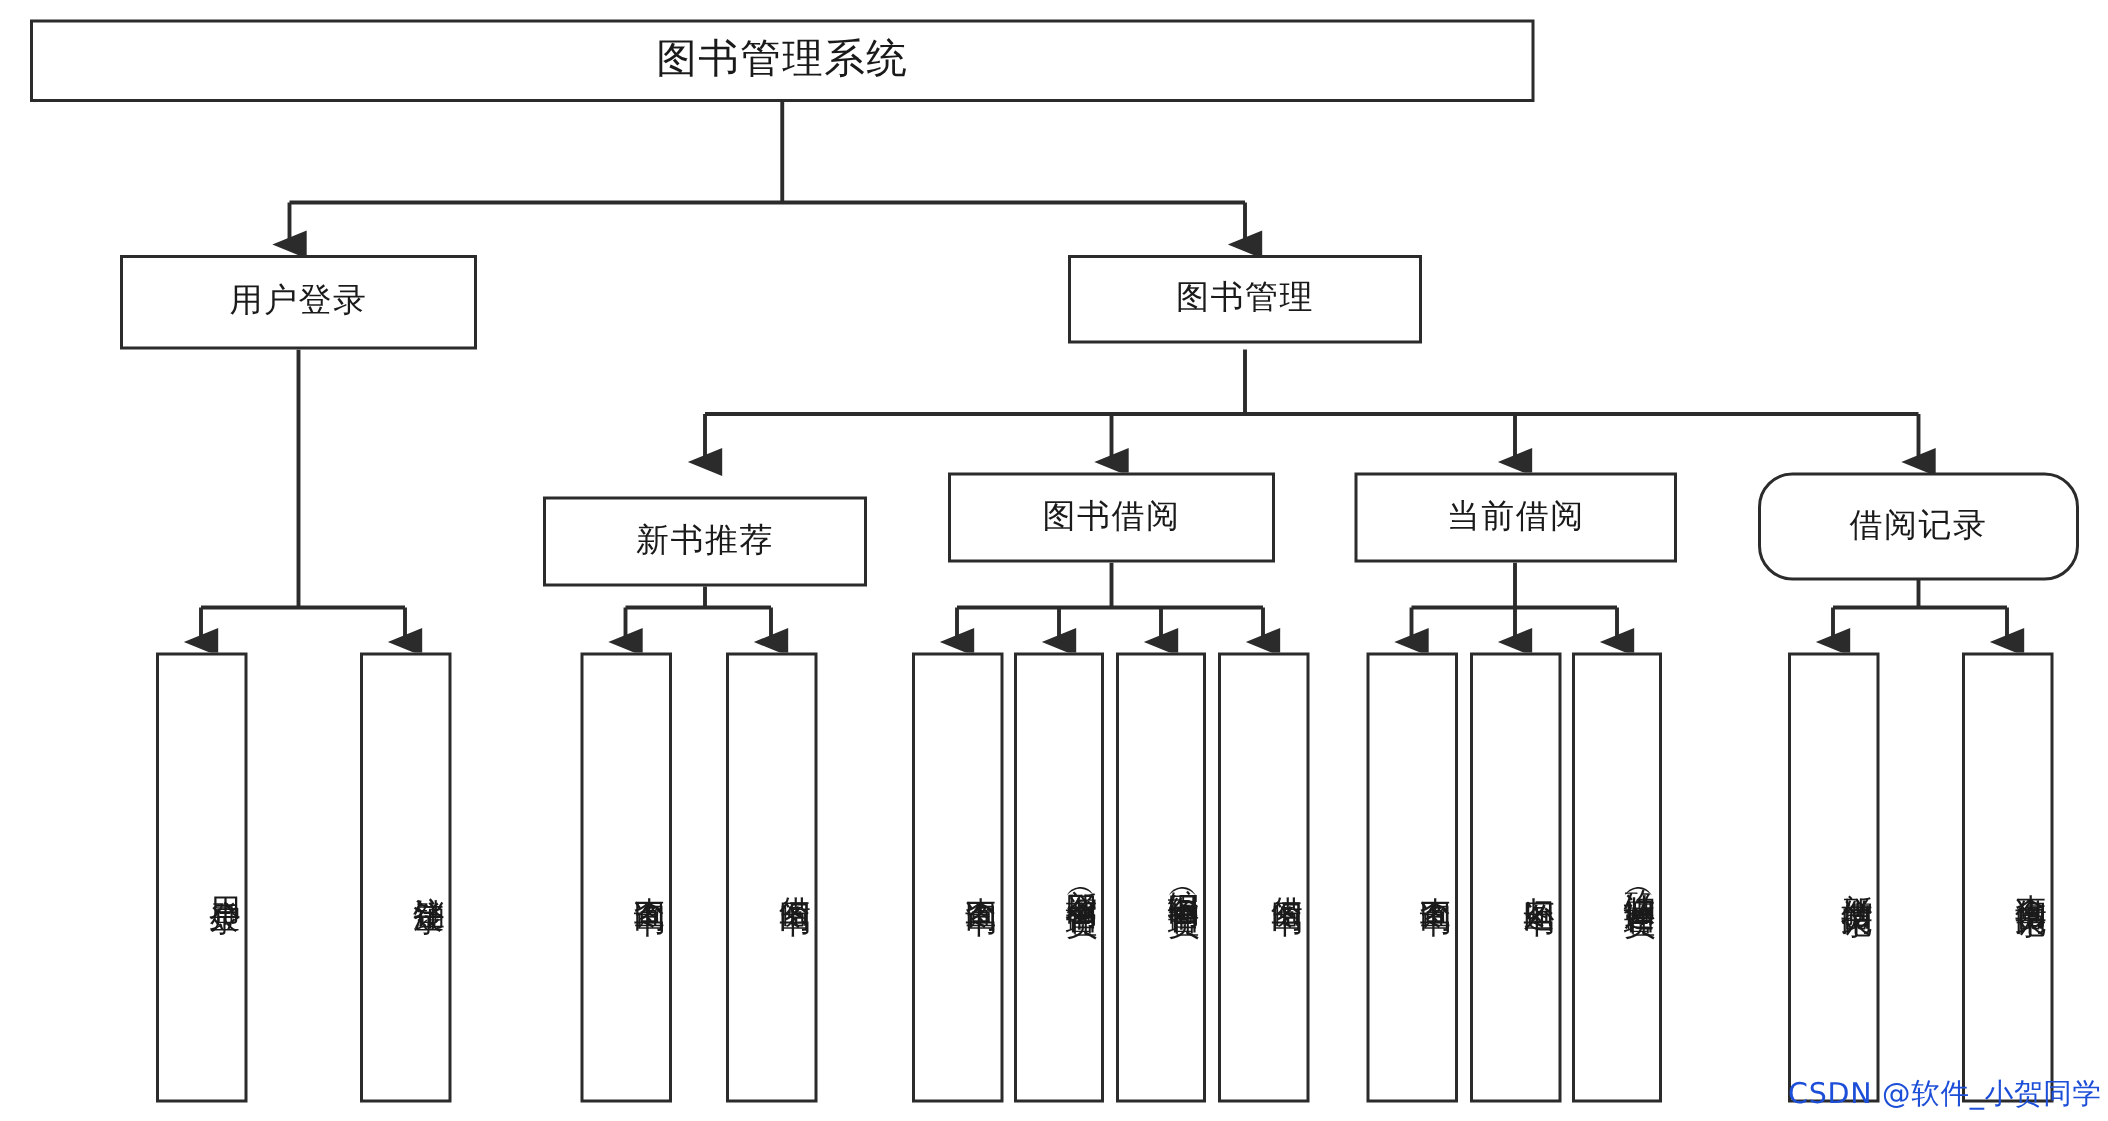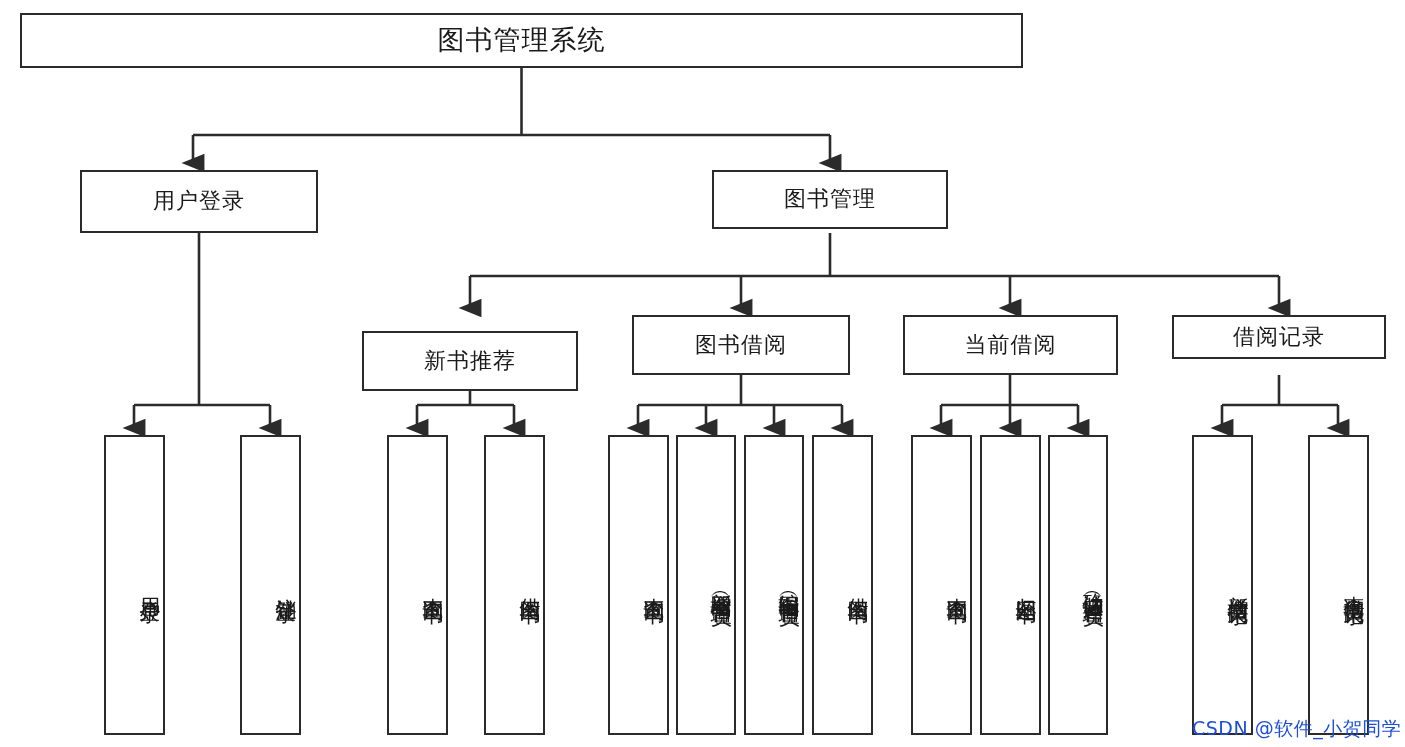--- a/index.html
+++ b/index.html
@@ -127,21 +127,21 @@
   </svg>
 
   <div class="node horiz" id="root-node" style="left:20px; top:13px; width:1003px; height:55px;">图书管理系统</div>
 
   <div class="node horiz" style="left:80px; top:170px; width:238px; height:63px;">用户登录</div>
   <div class="node horiz" style="left:712px; top:170px; width:236px; height:59px;">图书管理</div>
 
   <div class="node horiz" style="left:362px; top:315px; width:216px; height:60px;margin-top:16px;">新书推荐</div>
   <div class="node horiz" style="left:903px; top:315px; width:215px; height:60px;">当前借阅</div>
   <div class="node horiz" style="left:632px; top:315px; width:218px; height:60px;">图书借阅</div>
-  <div class="node horiz" style="left:1172px; top:315px; width:214px; height:44px;">借阅记录</div>
+  <div class="node horiz" style="left:1172px; top:315px; width:214px; height:72px;border-radius:23px;">借阅记录</div>
 
   <div class="node vert" style="left:104px; top:435px; width:61px; height:300px;">
     <span class="vlabel">用户登录</span>
   </div>
   <div class="node vert" style="left:240px; top:435px; width:61px; height:300px;">
     <span class="vlabel">注销登录</span>
   </div>
 
   <div class="node vert" style="left:387px; top:435px; width:61px; height:300px;">
     <span class="vlabel">查询图书</span>

